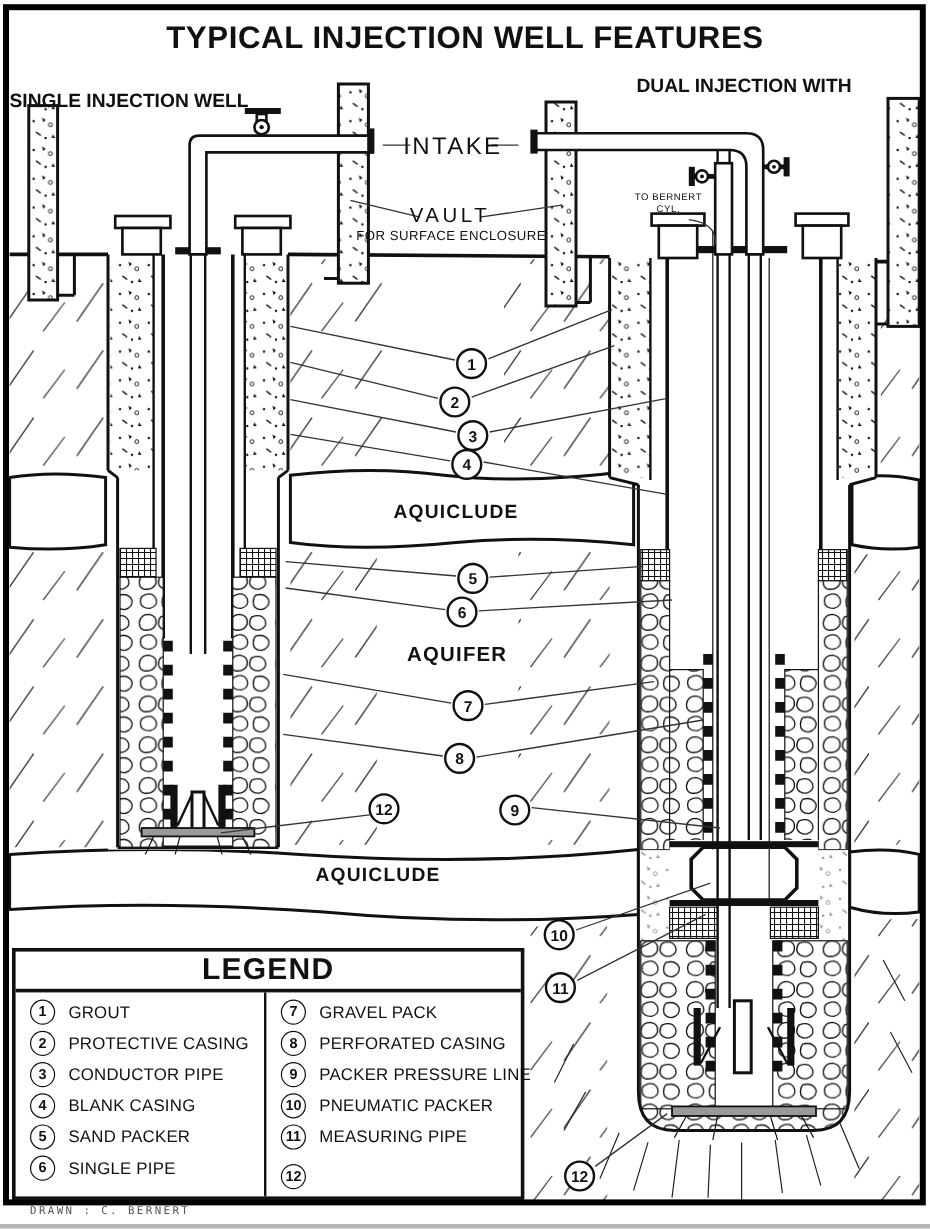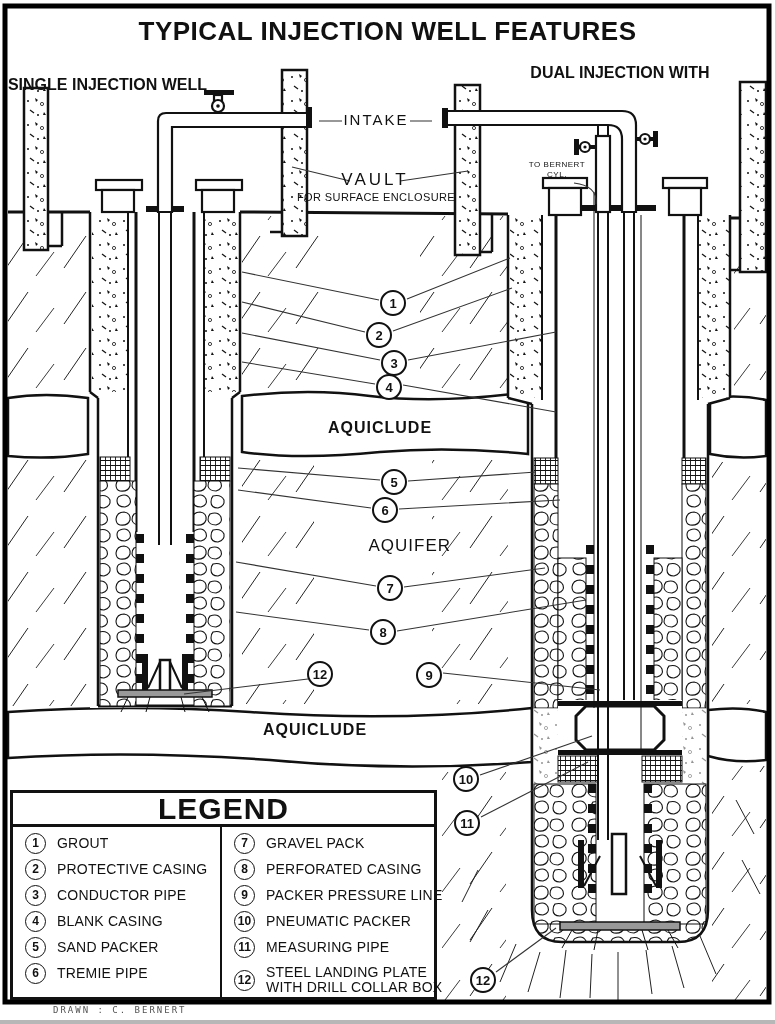--- a/index.html
+++ b/index.html
@@ -3,37 +3,37 @@
 <meta charset="utf-8">
 <style>
   html,body{margin:0;padding:0;background:#e8e8e8;}
   #stage{position:relative;width:775px;height:1024px;background:#fff;overflow:hidden;
          font-family:"Liberation Sans", sans-serif;color:#111;}
   #art{position:absolute;left:0;top:0;}
   .lbl{position:absolute;text-align:center;color:#111;}
   .title{top:16px;left:0;width:775px;font-size:26px;font-weight:bold;letter-spacing:.5px;}
   .wellhead-l{top:76px;left:0;width:215px;font-size:16px;font-weight:bold;}
   .wellhead-r{top:64px;left:510px;width:220px;font-size:16px;font-weight:bold;}
-  .intake{top:111px;left:336px;width:80px;font-size:15px;letter-spacing:2px;}
+  .intake{top:111px;left:336px;width:80px;font-size:20px;letter-spacing:2px;}
   .vault{top:170px;left:325px;width:100px;font-size:17px;letter-spacing:3px;}
   .vaultsub{top:191px;left:296px;width:160px;font-size:11px;letter-spacing:.4px;}
   .nitro{top:160px;left:526px;width:62px;font-size:8px;line-height:10px;letter-spacing:.5px;}
   .aqc1{top:419px;left:310px;width:140px;font-size:16px;font-weight:bold;letter-spacing:1px;}
-  .aqf{top:536px;left:311px;width:140px;font-size:17px;font-weight:normal;letter-spacing:1px;text-align:right;}
+  .aqf{top:536px;left:311px;width:140px;font-size:17px;font-weight:bold;letter-spacing:1px;}
   .aqc2{top:721px;left:245px;width:140px;font-size:16px;font-weight:bold;letter-spacing:1px;}
   .credit{top:1005px;left:25px;width:400px;text-align:left;font-family:"DejaVu Sans Mono",monospace;
-          font-size:9px;letter-spacing:2px;color:#333;opacity:.85;margin-left:28px;}
+          font-size:9px;letter-spacing:2px;color:#333;opacity:.85;}
   .co{position:absolute;width:26px;height:26px;border:2px solid #111;border-radius:50%;
       background:#fff;display:flex;align-items:center;justify-content:center;
       font-size:13px;font-weight:bold;box-sizing:border-box;}
   
   .legend{position:absolute;left:10px;top:790px;width:427px;height:210px;border:3px solid #111;
           background:#fff;box-sizing:border-box;}
   .lg-head{height:34px;border-bottom:3px solid #111;display:flex;align-items:center;justify-content:center;
-           font-size:30px;font-weight:bold;letter-spacing:1px;box-sizing:border-box;}
+           font-size:25px;font-weight:bold;letter-spacing:1px;box-sizing:border-box;}
   .lg-body{display:flex;height:170px;}
   .lg-col{width:212px;box-sizing:border-box;padding-top:3px;}
   .lg-col.first{border-right:2px solid #111;}
   .lg-col.second{flex:1;}
   .lg-row{height:26px;display:flex;align-items:center;gap:11px;padding-left:12px;}
   .lg-row.tall{height:40px;}
   .lg-num{flex:0 0 auto;width:21px;height:21px;border:1.5px solid #111;border-radius:50%;
           display:flex;align-items:center;justify-content:center;font-size:12px;font-weight:bold;
           box-sizing:border-box;background:#fff;}
   .lg-txt{font-size:14px;letter-spacing:.2px;white-space:nowrap;}
@@ -307,21 +307,21 @@
       <div class="lg-row">
         <span class="lg-num">4</span>
         <span class="lg-txt">BLANK CASING</span>
       </div>
       <div class="lg-row">
         <span class="lg-num">5</span>
         <span class="lg-txt">SAND PACKER</span>
       </div>
       <div class="lg-row">
         <span class="lg-num">6</span>
-        <span class="lg-txt">TREMIE PIPE</span>
+        <span class="lg-txt">SINGLE PIPE</span>
       </div>
     </div>
     <div class="lg-col second">
       <div class="lg-row">
         <span class="lg-num">7</span>
         <span class="lg-txt">GRAVEL PACK</span>
       </div>
       <div class="lg-row">
         <span class="lg-num">8</span>
         <span class="lg-txt">PERFORATED CASING</span>
@@ -333,22 +333,18 @@
       <div class="lg-row">
         <span class="lg-num">10</span>
         <span class="lg-txt">PNEUMATIC PACKER</span>
       </div>
       <div class="lg-row">
         <span class="lg-num">11</span>
         <span class="lg-txt">MEASURING PIPE</span>
       </div>
       <div class="lg-row tall">
         <span class="lg-num">12</span>
-        <span class="lg-txt">
-          <span class="l2">STEEL LANDING PLATE</span>
-          <span class="l2">WITH DRILL COLLAR BOX</span>
-        </span>
       </div>
     </div>
   </div>
 </div>
 
 </div>
 
 </body></html>

